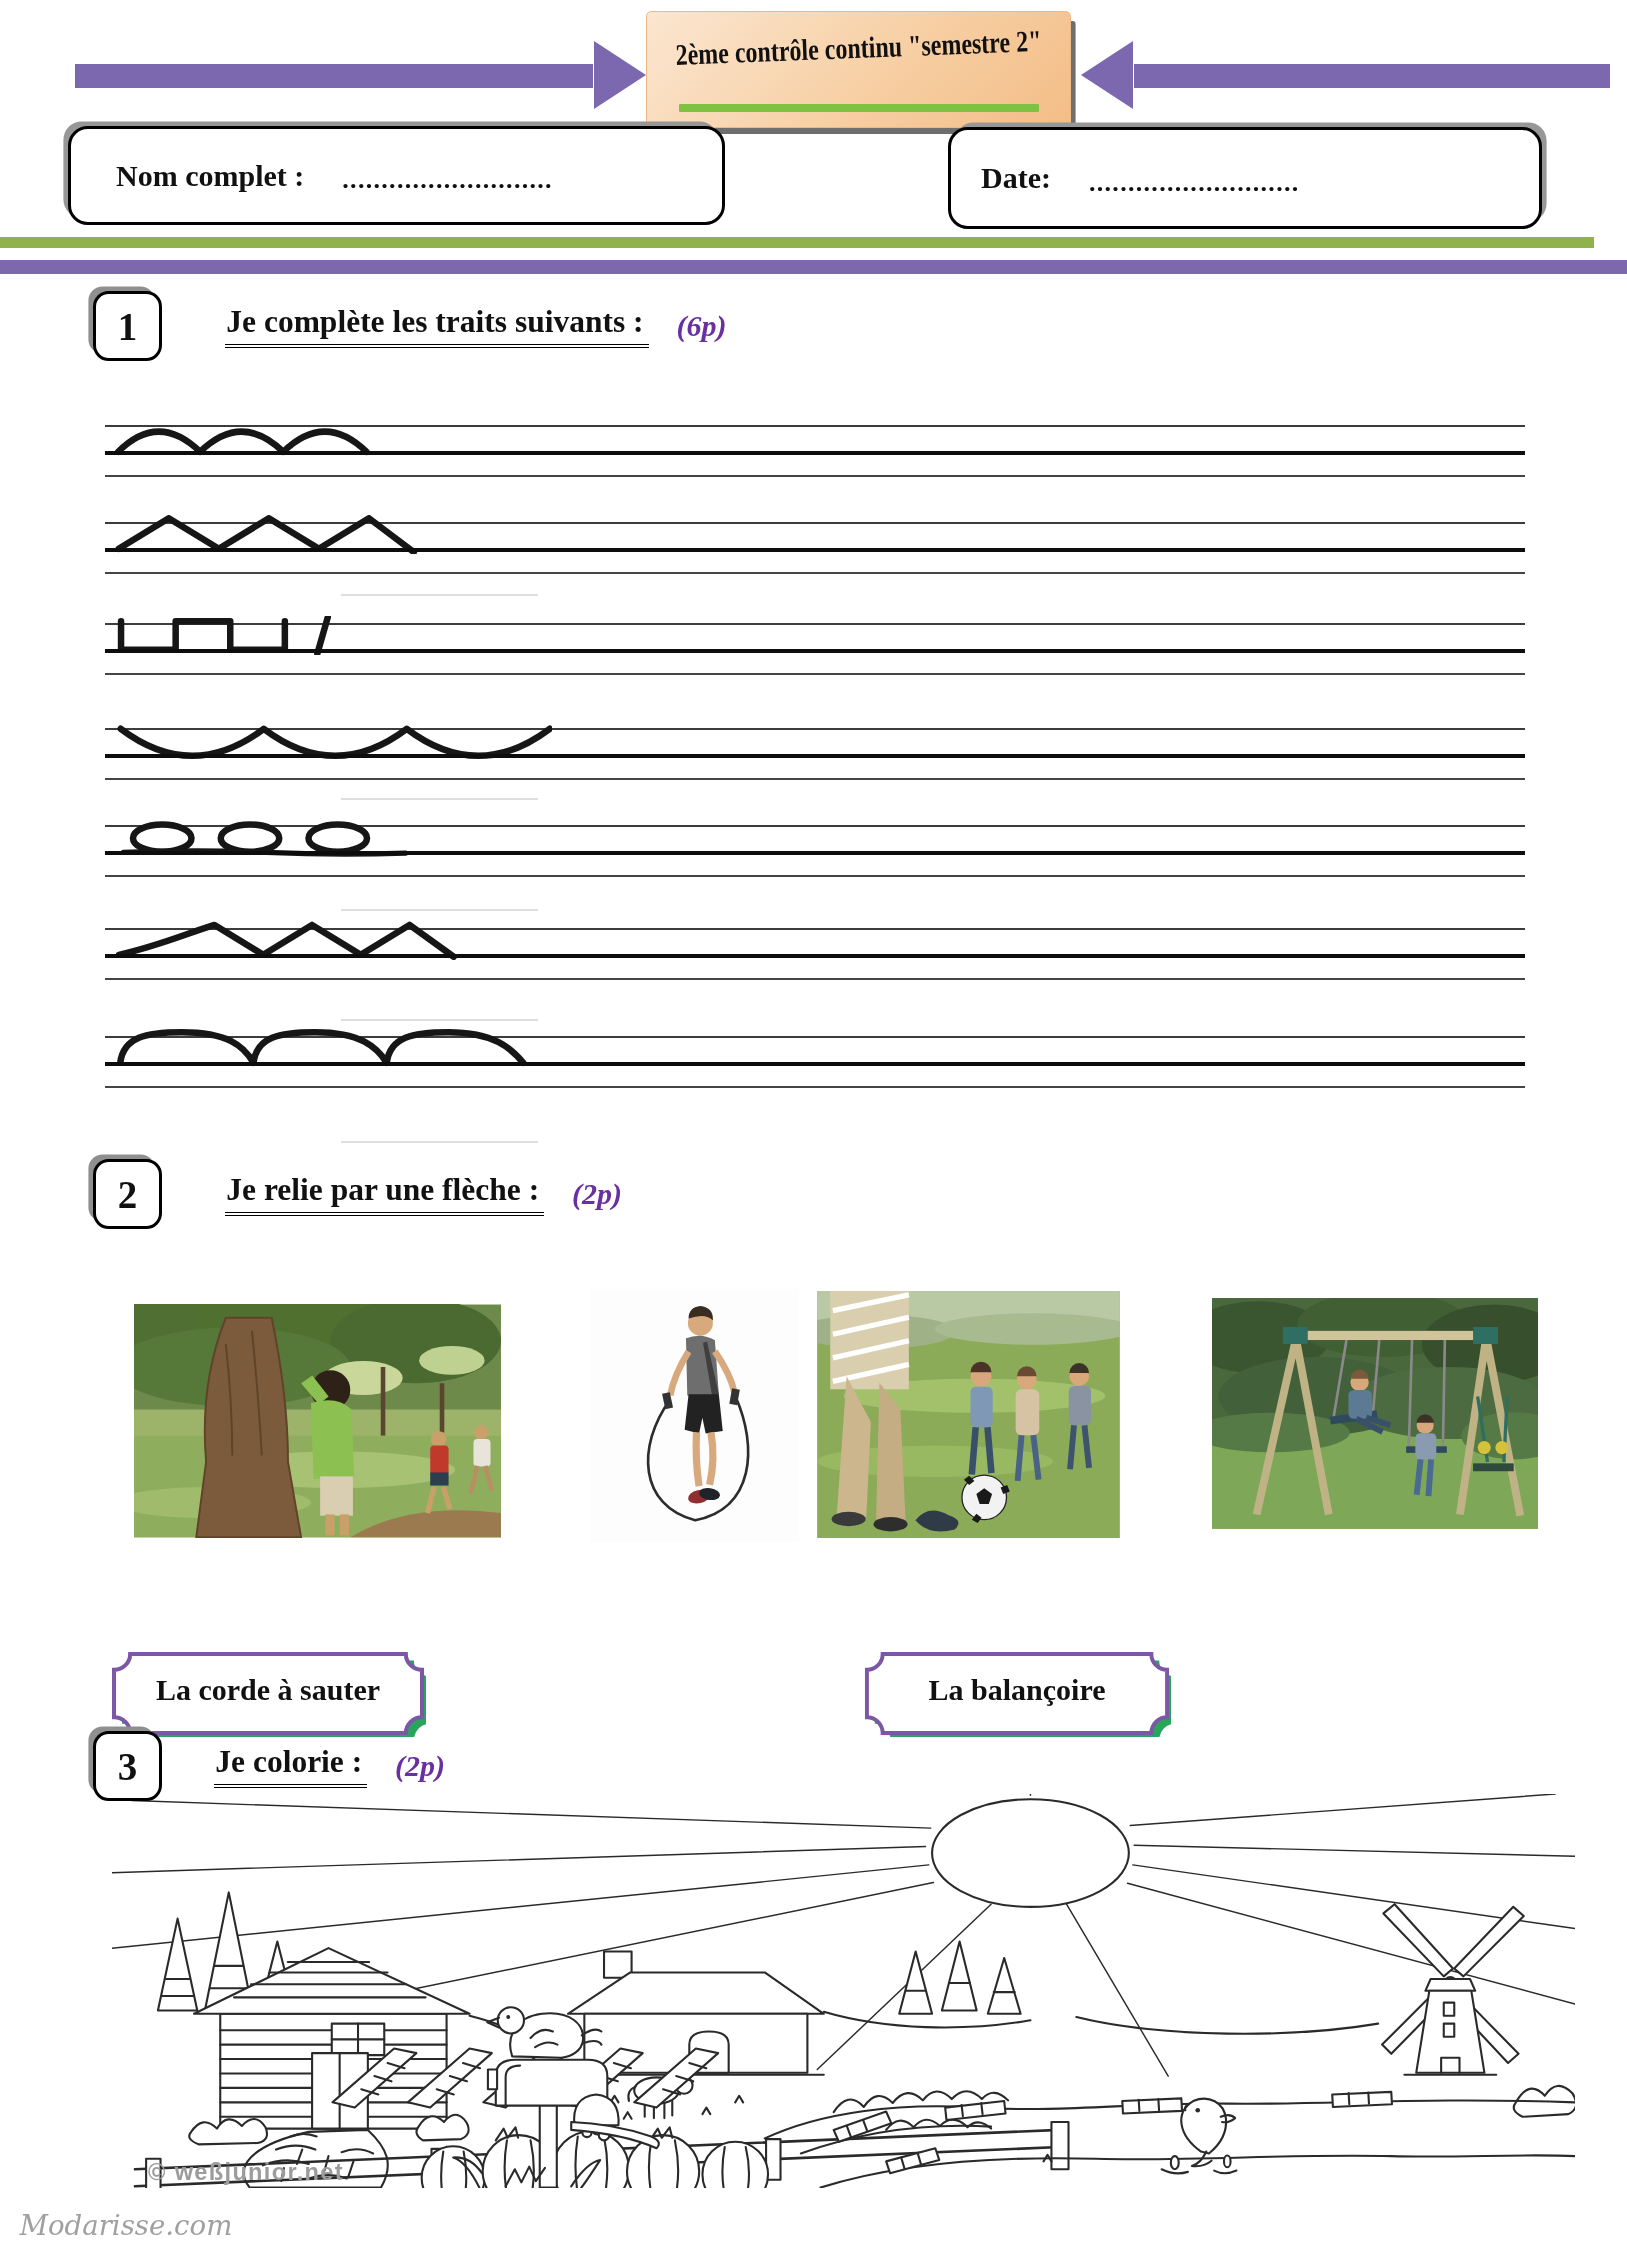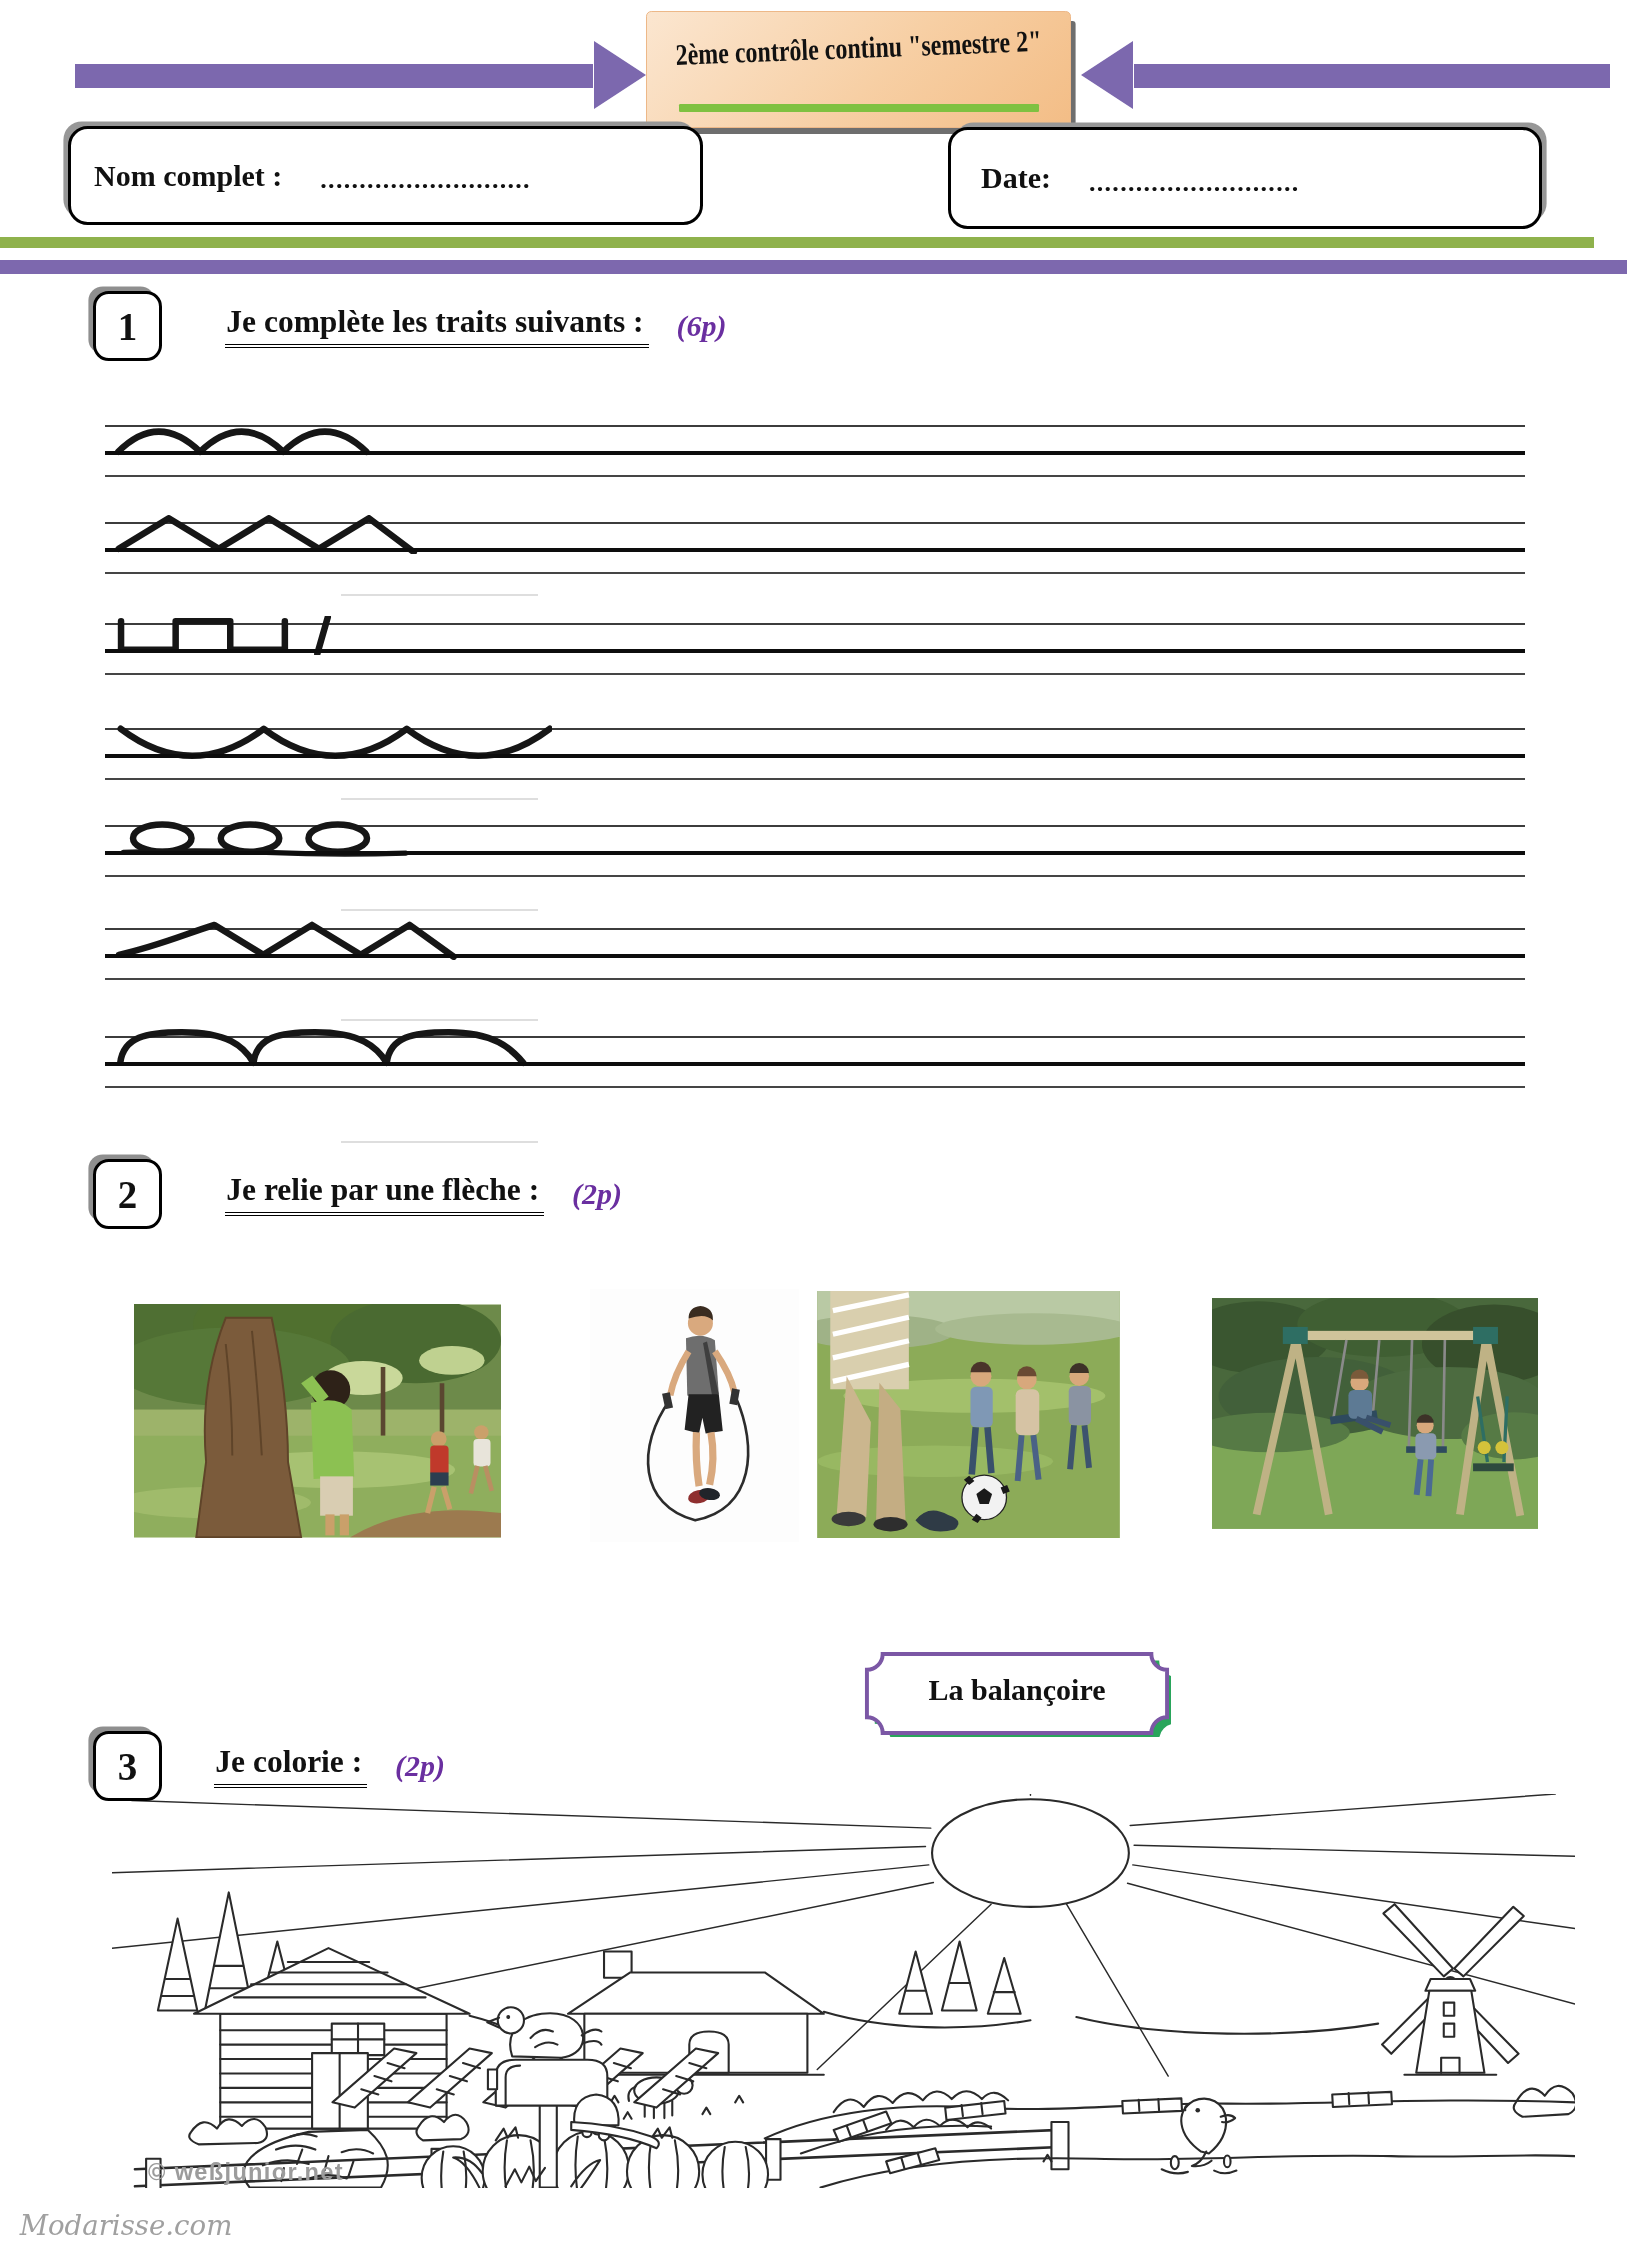--- a/index.html
+++ b/index.html
@@ -8,21 +8,21 @@
   
   .arrow-shaft{position:absolute;height:23.6px;background:#7c68ae;}
   .arrow-head{position:absolute;width:0;height:0;border-top:34px solid transparent;border-bottom:34px solid transparent;}
   .banner{position:absolute;left:646px;top:10.5px;width:423px;height:115px;border-radius:5.2px;
           background:linear-gradient(135deg,#fbe6d0 0%,#f7cfa4 55%,#f3bd86 100%);
           border:1.3px solid #edb888;box-shadow:6.6px 7.9px 0 -2px #6e6e6e;}
   .banner-title{position:absolute;left:0;right:0;top:23.6px;text-align:center;font-weight:bold;font-size:24px;
           white-space:nowrap;transform:rotate(-2.2deg) scaleY(1.25);letter-spacing:0px;}
   .banner-underline{position:absolute;left:31.5px;right:31.5px;bottom:14.4px;height:8.5px;background:#7fc141;border-radius:1.3px;}
   .wbox{position:absolute;background:#fff;border:3.3px solid #000;border-radius:19.7px;display:flex;align-items:center;}
-  .name-box{left:68px;top:126px;width:606px;height:93px;box-shadow:-5.9px -5.9px 0 -1.3px #979797;padding-left:23px;}
+  .name-box{left:68px;top:126px;width:606px;height:93px;box-shadow:-5.9px -5.9px 0 -1.3px #979797;padding-left:45px;}
   .date-box{left:948px;top:127px;width:558px;height:96px;box-shadow:5.9px -5.9px 0 -1.3px #979797;padding-left:30px;}
   .wbox .lbl{font-size:30px;font-weight:bold;white-space:nowrap;}
   .wbox .dots{font-size:26px;font-weight:bold;letter-spacing:1.3px;margin-left:38px;margin-top:9.2px;white-space:nowrap;}
   .subject-tab{position:absolute;left:694px;top:117px;width:291px;height:110px;background:#a6d3e3;
           border:3.3px solid #b23b3b;box-shadow:7.9px 6.6px 0 -1.3px #979797;display:flex;flex-direction:column;
           align-items:center;justify-content:center;z-index:3;}
   .subject-text{color:#1e3864;font-weight:bold;font-size:42px;line-height:1;}
   .subject-underline{width:197px;height:10.5px;background:#4a7ebb;margin-top:9.2px;}
   .ear{position:absolute;width:15.7px;height:41px;background:#a6d3e3;border:2.6px solid #b23b3b;top:50%;transform:translateY(-50%);}
   .ear.l{left:-19.7px}.ear.r{right:-19.7px}
@@ -293,20 +293,27 @@
         <path d="M312,190 a13,13 0 0 1 26,0 Z" fill="#3d3228"></path>
       <rect x="310" y="206" width="32" height="40" fill="#8a9ab0" rx="7"></rect>
       <path d="M318,246 L312,300 M334,246 L330,302" stroke="#4a6a94" stroke-width="9"></path>
       <path d="M405,150 L420,250 M450,150 L445,250" stroke="#2e6e63" stroke-width="5"></path>
       <circle cx="415" cy="228" r="10" fill="#d4c23a"></circle>
         <circle cx="442" cy="228" r="10" fill="#d4c23a"></circle>
       <rect x="398" y="252" width="62" height="12" fill="#2e4a3e"></rect>
     </svg>
   </div>
 
+  <div class="mlabel" style="left:110px;width:316px;">
+    <svg viewBox="0 0 470 132" preserveAspectRatio="none">
+      <path d="M30,6 H440 A24,24 0 0 0 464,30 V102 A24,24 0 0 0 440,126 H30 A24,24 0 0 0 6,102 V30 A24,24 0 0 0 30,6 Z" fill="#29a55b" transform="translate(12,10)"></path>
+      <path d="M30,6 H440 A24,24 0 0 0 464,30 V102 A24,24 0 0 0 440,126 H30 A24,24 0 0 0 6,102 V30 A24,24 0 0 0 30,6 Z" fill="#ffffff" stroke="#7b57a5" stroke-width="6"></path>
+    </svg>
+    <div class="txt">La corde à sauter</div>
+  </div>
   <div class="mlabel" style="left:863px;width:308px;">
     <svg viewBox="0 0 470 132" preserveAspectRatio="none">
       <path d="M30,6 H440 A24,24 0 0 0 464,30 V102 A24,24 0 0 0 440,126 H30 A24,24 0 0 0 6,102 V30 A24,24 0 0 0 30,6 Z" fill="#29a55b" transform="translate(12,10)"></path>
       <path d="M30,6 H440 A24,24 0 0 0 464,30 V102 A24,24 0 0 0 440,126 H30 A24,24 0 0 0 6,102 V30 A24,24 0 0 0 30,6 Z" fill="#ffffff" stroke="#7b57a5" stroke-width="6"></path>
     </svg>
     <div class="txt">La balançoire</div>
   </div>
 
   <div class="sec" style="top:1734px;">
     <div class="numbox">

